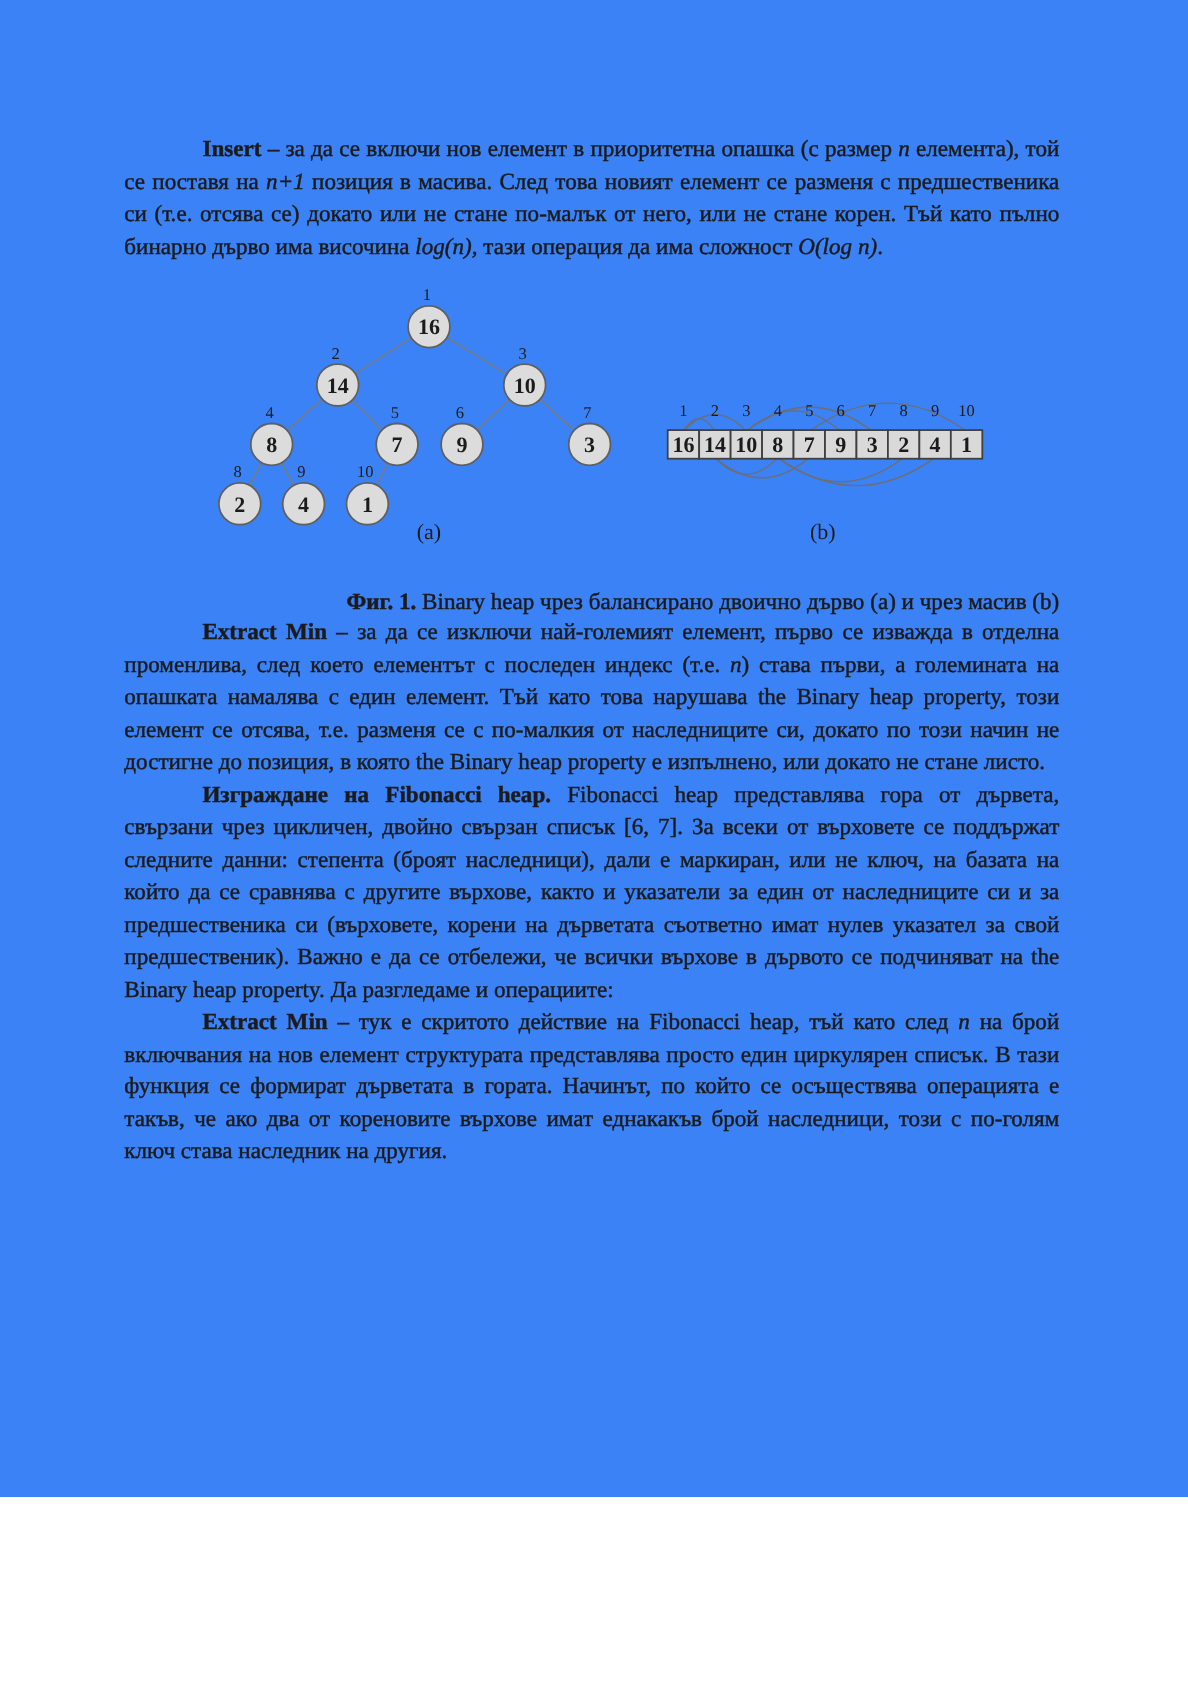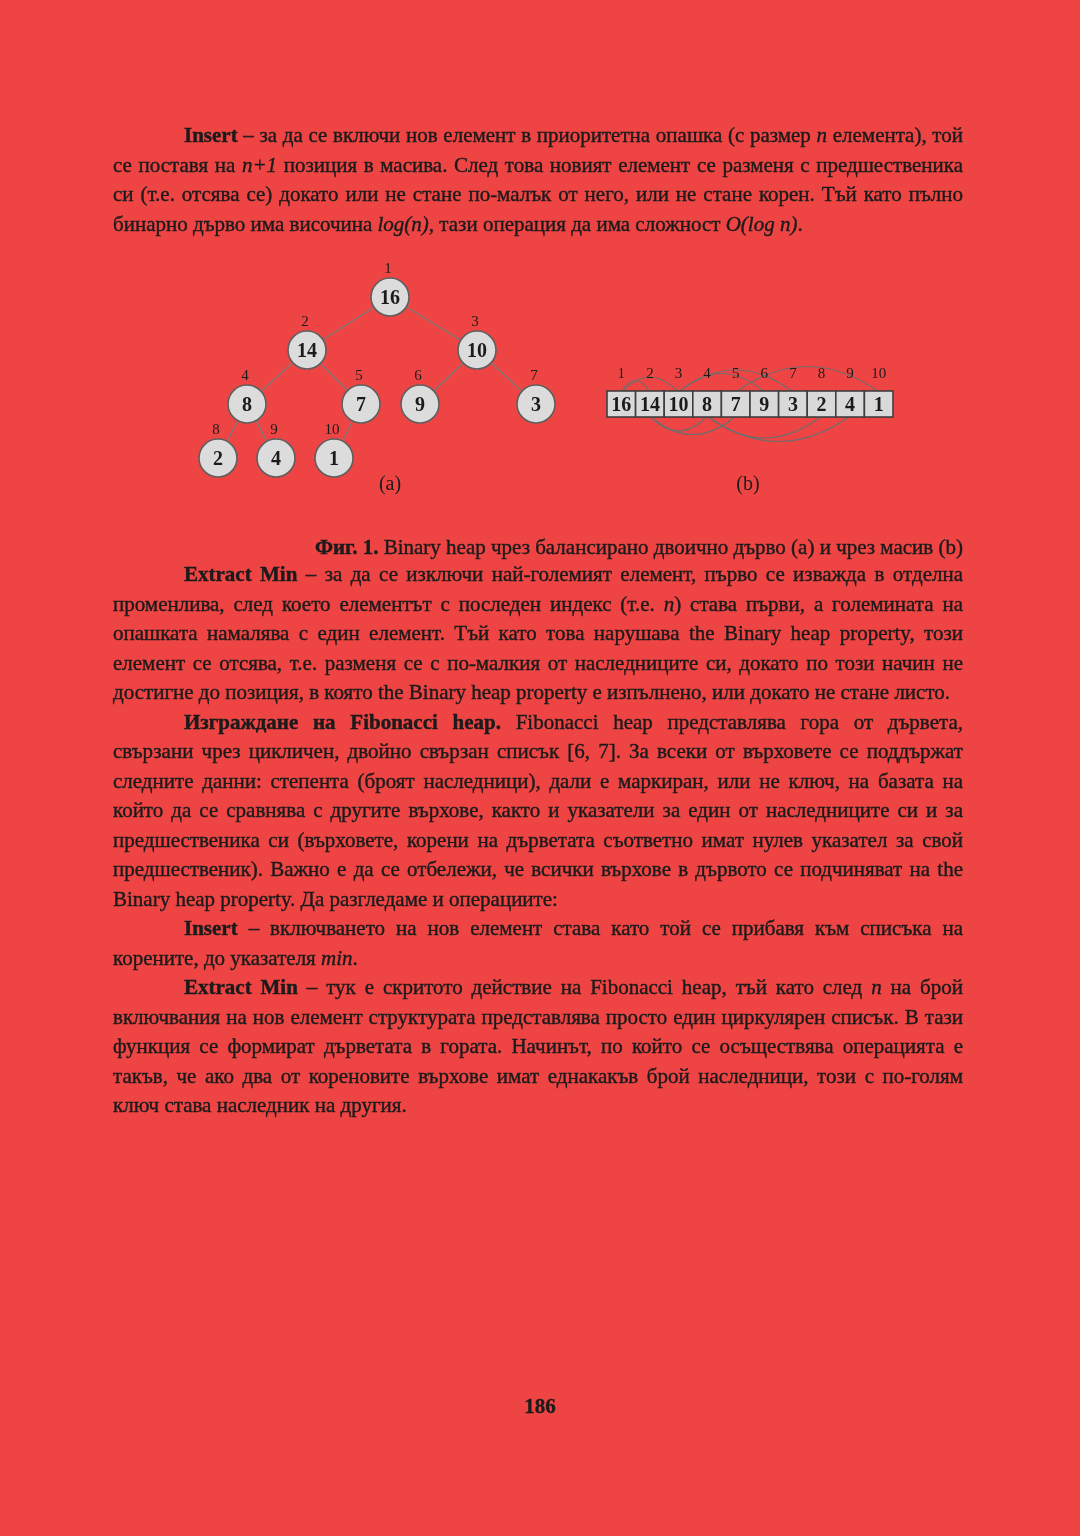--- a/index.html
+++ b/index.html
@@ -1,16 +1,16 @@
 <!DOCTYPE html>
 <html><head>
 <meta charset="utf-8">
 <style>
   html,body{margin:0;padding:0;background:#ffffff;}
-  .page{position:relative;width:1080px;height:1536px;background:#ef4444;overflow:hidden;
+  .page{position:relative;width:1080px;height:1361px;background:#3b82f6;overflow:hidden;
         font-family:"Liberation Serif","DejaVu Serif",serif;color:#1b1b1b;}
   .text-block{position:absolute;left:113px;top:121px;width:850px;
         -webkit-text-stroke:0.4px;}
   .text-block p{margin:0;text-indent:71px;text-align:justify;
         font-size:21px;line-height:29.5px;}
   .fig{margin:22px 0 0 -113px;width:1080px;height:245px;padding:0;}
   .fig svg{display:block;}
   p.caption{text-indent:0;text-align:right;margin:28px 0 0 0;
         font-size:21px;line-height:26px;}
   #paras-after{}
@@ -108,18 +108,17 @@
           <rect x="864.4000000000001" y="130" width="28.6" height="26" fill="#d9d9d9" stroke="#3f3f3f" stroke-width="1.6"></rect>
           <text x="878.7" y="150" text-anchor="middle" font-size="20" font-family="&quot;Liberation Serif&quot;,&quot;DejaVu Serif&quot;,serif" fill="#1b1b1b" font-weight="bold">1</text>
           <text x="878.7" y="117" text-anchor="middle" font-size="15" font-family="&quot;Liberation Serif&quot;,&quot;DejaVu Serif&quot;,serif" fill="#1b1b1b" font-weight="normal">10</text>
           <text x="748" y="229" text-anchor="middle" font-size="20" font-family="&quot;Liberation Serif&quot;,&quot;DejaVu Serif&quot;,serif" fill="#1b1b1b" font-weight="normal">(b)</text>
         </svg>
     </figure>
     <p class="caption" id="caption"><b>Фиг. 1.</b><span> Binary heap чрез балансирано двоично дърво (a) и чрез масив (b)</span></p>
     <div id="paras-after">
         <p><b>Extract Min</b><span> – за да се изключи най-големият елемент, първо се изважда в отделна променлива, след което елементът с последен индекс (т.е. </span><i>n</i><span>) става първи, а големината на опашката намалява с един елемент. Тъй като това нарушава the Binary heap property, този елемент се отсява, т.е. разменя се с по-малкия от наследниците си, докато по този начин не достигне до позиция, в която the Binary heap property е изпълнено, или докато не стане листо.</span></p>
         <p><b>Изграждане на Fibonacci heap.</b><span> Fibonacci heap представлява гора от дървета, свързани чрез цикличен, двойно свързан списък [6, 7]. За всеки от върховете се поддържат следните данни: степента (броят наследници), дали е маркиран, или не ключ, на базата на който да се сравнява с другите върхове, както и указатели за един от наследниците си и за предшественика си (върховете, корени на дърветата съответно имат нулев указател за свой предшественик). Важно е да се отбележи, че всички върхове в дървото се подчиняват на the Binary heap property. Да разгледаме и операциите:</span></p>
-        <p><b>Insert</b><span> – включването на нов елемент става като той се прибавя към списъка на корените, до указателя </span><i>min</i><span>.</span></p>
         <p><b>Extract Min</b><span> – тук е скритото действие на Fibonacci heap, тъй като след </span><i>n</i><span> на брой включвания на нов елемент структурата представлява просто един циркулярен списък. В тази функция се формират дърветата в гората. Начинът, по който се осъществява операцията е такъв, че ако два от кореновите върхове имат еднакакъв брой наследници, този с по-голям ключ става наследник на другия.</span></p>
       </div>
   </div>
   <div class="pagenum">186</div>
 </div>
 
 </body></html>

